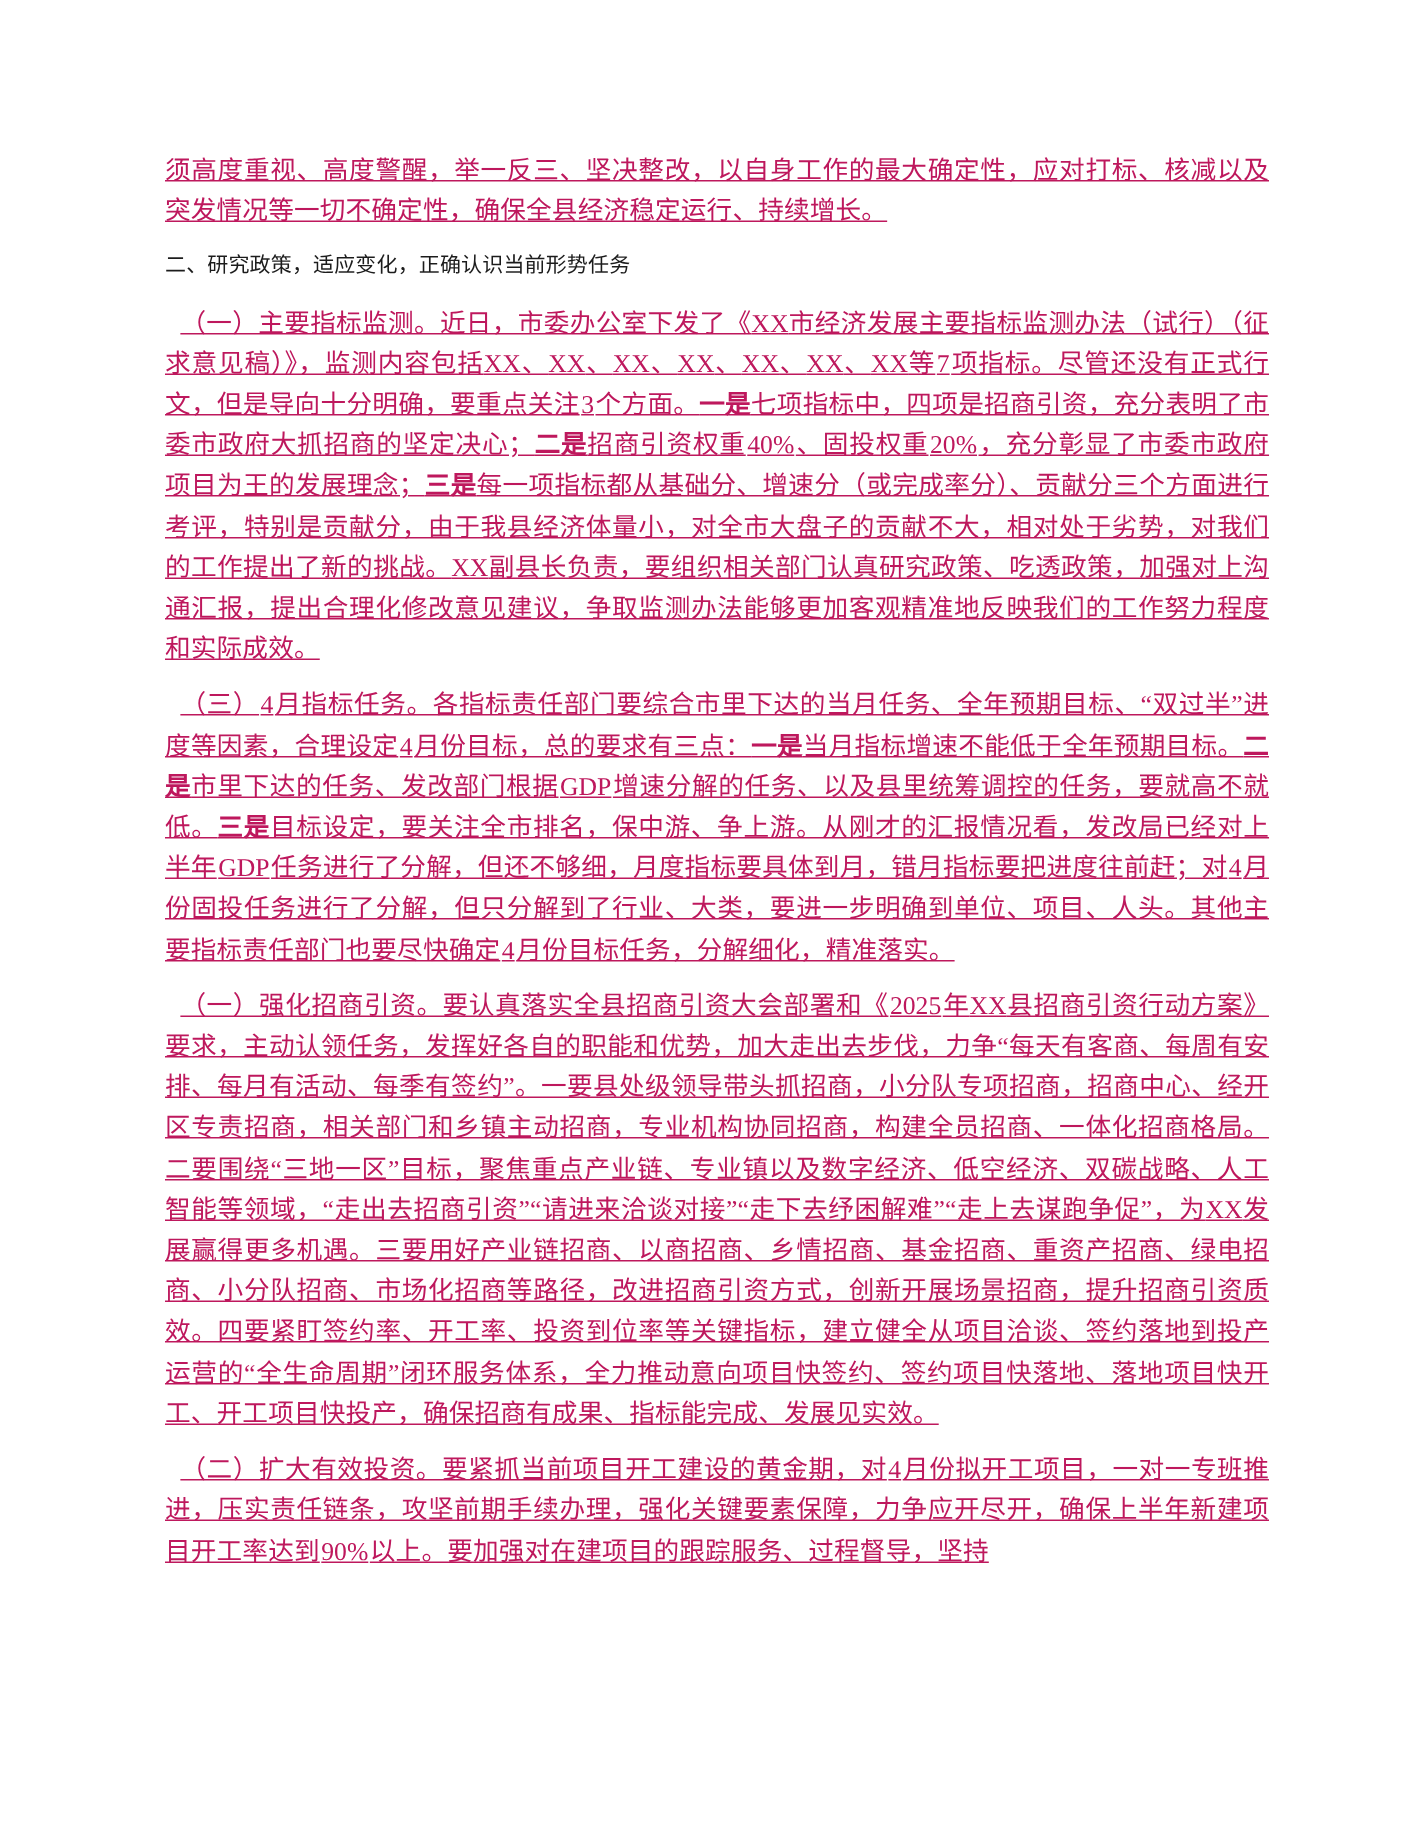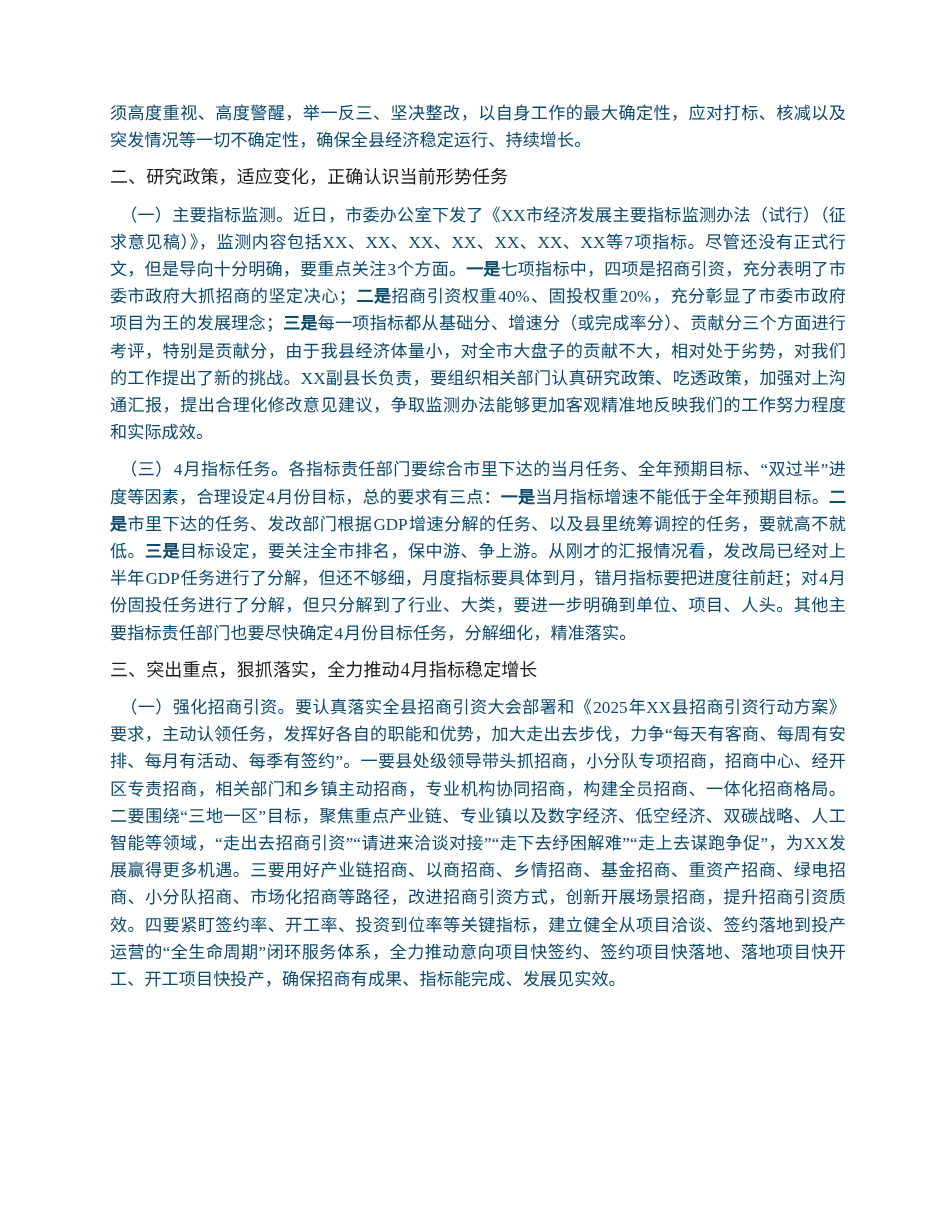--- a/index.html
+++ b/index.html
@@ -29,30 +29,31 @@
   
   p.para {
     margin: 0 0 10px 0;
     font-size: 17.1px;
     line-height: 27.2px;
     text-align: justify;
     text-justify: inter-ideograph;
     letter-spacing: 0.1px;
     word-break: break-all;
     text-indent: 0;
-    color: #0c4a6e;
+    color: #be185d;
+    text-decoration: underline;
   }
   
   p.indent {
     text-indent: 0.6em;
   }
   
   p.heading {
     margin: 0 0 10px 0;
-    font-size: 18px;
+    font-size: 14px;
     line-height: 27.2px;
     text-align: left;
     letter-spacing: 0.1px;
     color: #1c1c1c;
     text-indent: 0;
   }
   
   b.em {
     font-weight: 700;
     font-family: "Liberation Sans", "DejaVu Sans", sans-serif;
@@ -72,19 +73,19 @@
 
     <p class="para">须高度重视、高度警醒，举一反三、坚决整改，以自身工作的最大确定性，应对打标、核减以及突发情况等一切不确定性，确保全县经济稳定运行、持续增长。</p>
 
     <p class="heading">二、研究政策，适应变化，正确认识当前形势任务</p>
 
     <p class="para indent">（一）主要指标监测。近日，市委办公室下发了《<span class="latb">XX</span>市经济发展主要指标监测办法（试行）（征求意见稿）》，监测内容包括<span class="latb">XX</span>、<span class="latb">XX</span>、<span class="latb">XX</span>、<span class="latb">XX</span>、<span class="latb">XX</span>、<span class="latb">XX</span>、<span class="latb">XX</span>等<span class="lat">7</span>项指标。尽管还没有正式行文，但是导向十分明确，要重点关注<span class="lat">3</span>个方面。<b class="em">一是</b>七项指标中，四项是招商引资，充分表明了市委市政府大抓招商的坚定决心；<b class="em">二是</b>招商引资权重<span class="lat">40%</span>、固投权重<span class="lat">20%</span>，充分彰显了市委市政府项目为王的发展理念；<b class="em">三是</b>每一项指标都从基础分、增速分（或完成率分）、贡献分三个方面进行考评，特别是贡献分，由于我县经济体量小，对全市大盘子的贡献不大，相对处于劣势，对我们的工作提出了新的挑战。<span class="latb">XX</span>副县长负责，要组织相关部门认真研究政策、吃透政策，加强对上沟通汇报，提出合理化修改意见建议，争取监测办法能够更加客观精准地反映我们的工作努力程度和实际成效。</p>
 
 
     <p class="para indent">（三）<span class="lat">4</span>月指标任务。各指标责任部门要综合市里下达的当月任务、全年预期目标、“双过半”进度等因素，合理设定<span class="lat">4</span>月份目标，总的要求有三点：<b class="em">一是</b>当月指标增速不能低于全年预期目标。<b class="em">二是</b>市里下达的任务、发改部门根据<span class="lat">GDP</span>增速分解的任务、以及县里统筹调控的任务，要就高不就低。<b class="em">三是</b>目标设定，要关注全市排名，保中游、争上游。从刚才的汇报情况看，发改局已经对上半年<span class="lat">GDP</span>任务进行了分解，但还不够细，月度指标要具体到月，错月指标要把进度往前赶；对<span class="lat">4</span>月份固投任务进行了分解，但只分解到了行业、大类，要进一步明确到单位、项目、人头。其他主要指标责任部门也要尽快确定<span class="lat">4</span>月份目标任务，分解细化，精准落实。</p>
 
-    <p class="heading">三、突出重点，狠抓落实，全力推动<span class="lat">4</span>月指标稳定增长</p>
 
     <p class="para indent">（一）强化招商引资。要认真落实全县招商引资大会部署和《<span class="lat">2025</span>年<span class="latb">XX</span>县招商引资行动方案》要求，主动认领任务，发挥好各自的职能和优势，加大走出去步伐，力争“每天有客商、每周有安排、每月有活动、每季有签约”。一要县处级领导带头抓招商，小分队专项招商，招商中心、经开区专责招商，相关部门和乡镇主动招商，专业机构协同招商，构建全员招商、一体化招商格局。二要围绕“三地一区”目标，聚焦重点产业链、专业镇以及数字经济、低空经济、双碳战略、人工智能等领域，“走出去招商引资”“请进来洽谈对接”“走下去纾困解难”“走上去谋跑争促”，为<span class="latb">XX</span>发展赢得更多机遇。三要用好产业链招商、以商招商、乡情招商、基金招商、重资产招商、绿电招商、小分队招商、市场化招商等路径，改进招商引资方式，创新开展场景招商，提升招商引资质效。四要紧盯签约率、开工率、投资到位率等关键指标，建立健全从项目洽谈、签约落地到投产运营的“全生命周期”闭环服务体系，全力推动意向项目快签约、签约项目快落地、落地项目快开工、开工项目快投产，确保招商有成果、指标能完成、发展见实效。</p>
 
+    <p class="para indent">（二）扩大有效投资。要紧抓当前项目开工建设的黄金期，对<span class="lat">4</span>月份拟开工项目，一对一专班推进，压实责任链条，攻坚前期手续办理，强化关键要素保障，力争应开尽开，确保上半年新建项目开工率达到<span class="lat">90%</span>以上。要加强对在建项目的跟踪服务、过程督导，坚持</p>
 
   </div>
 </div>
 
 </body></html>

